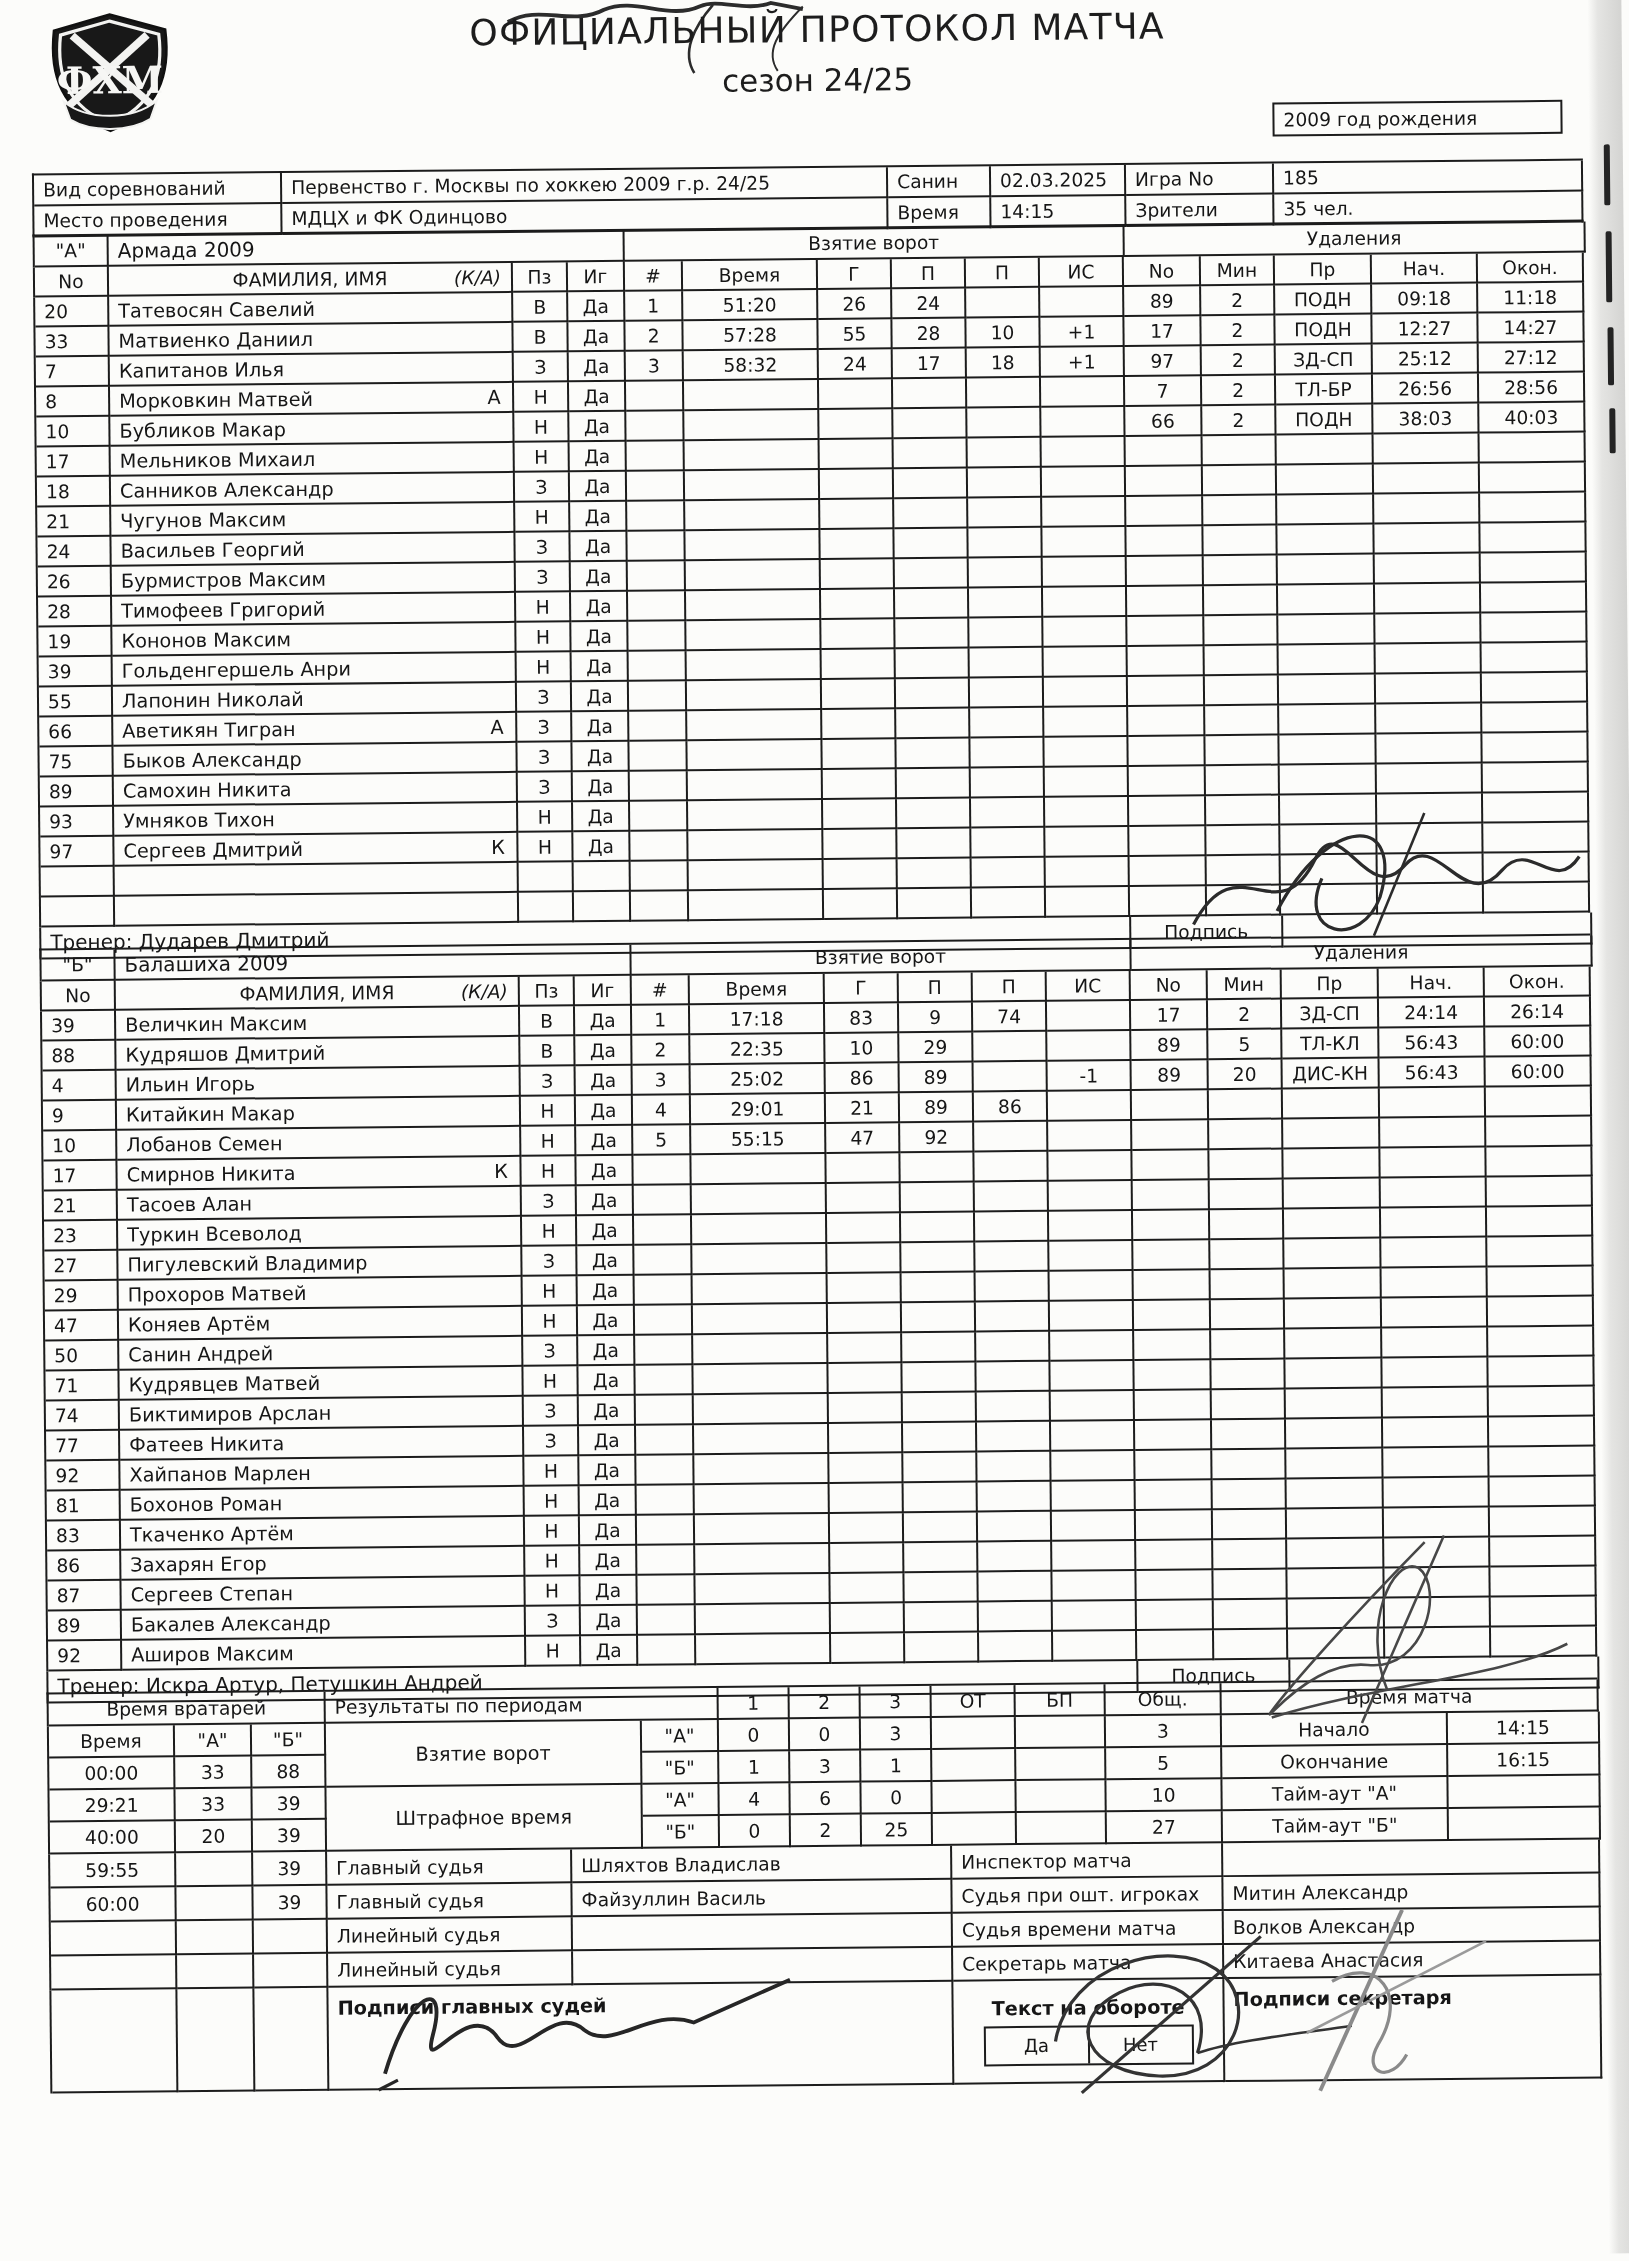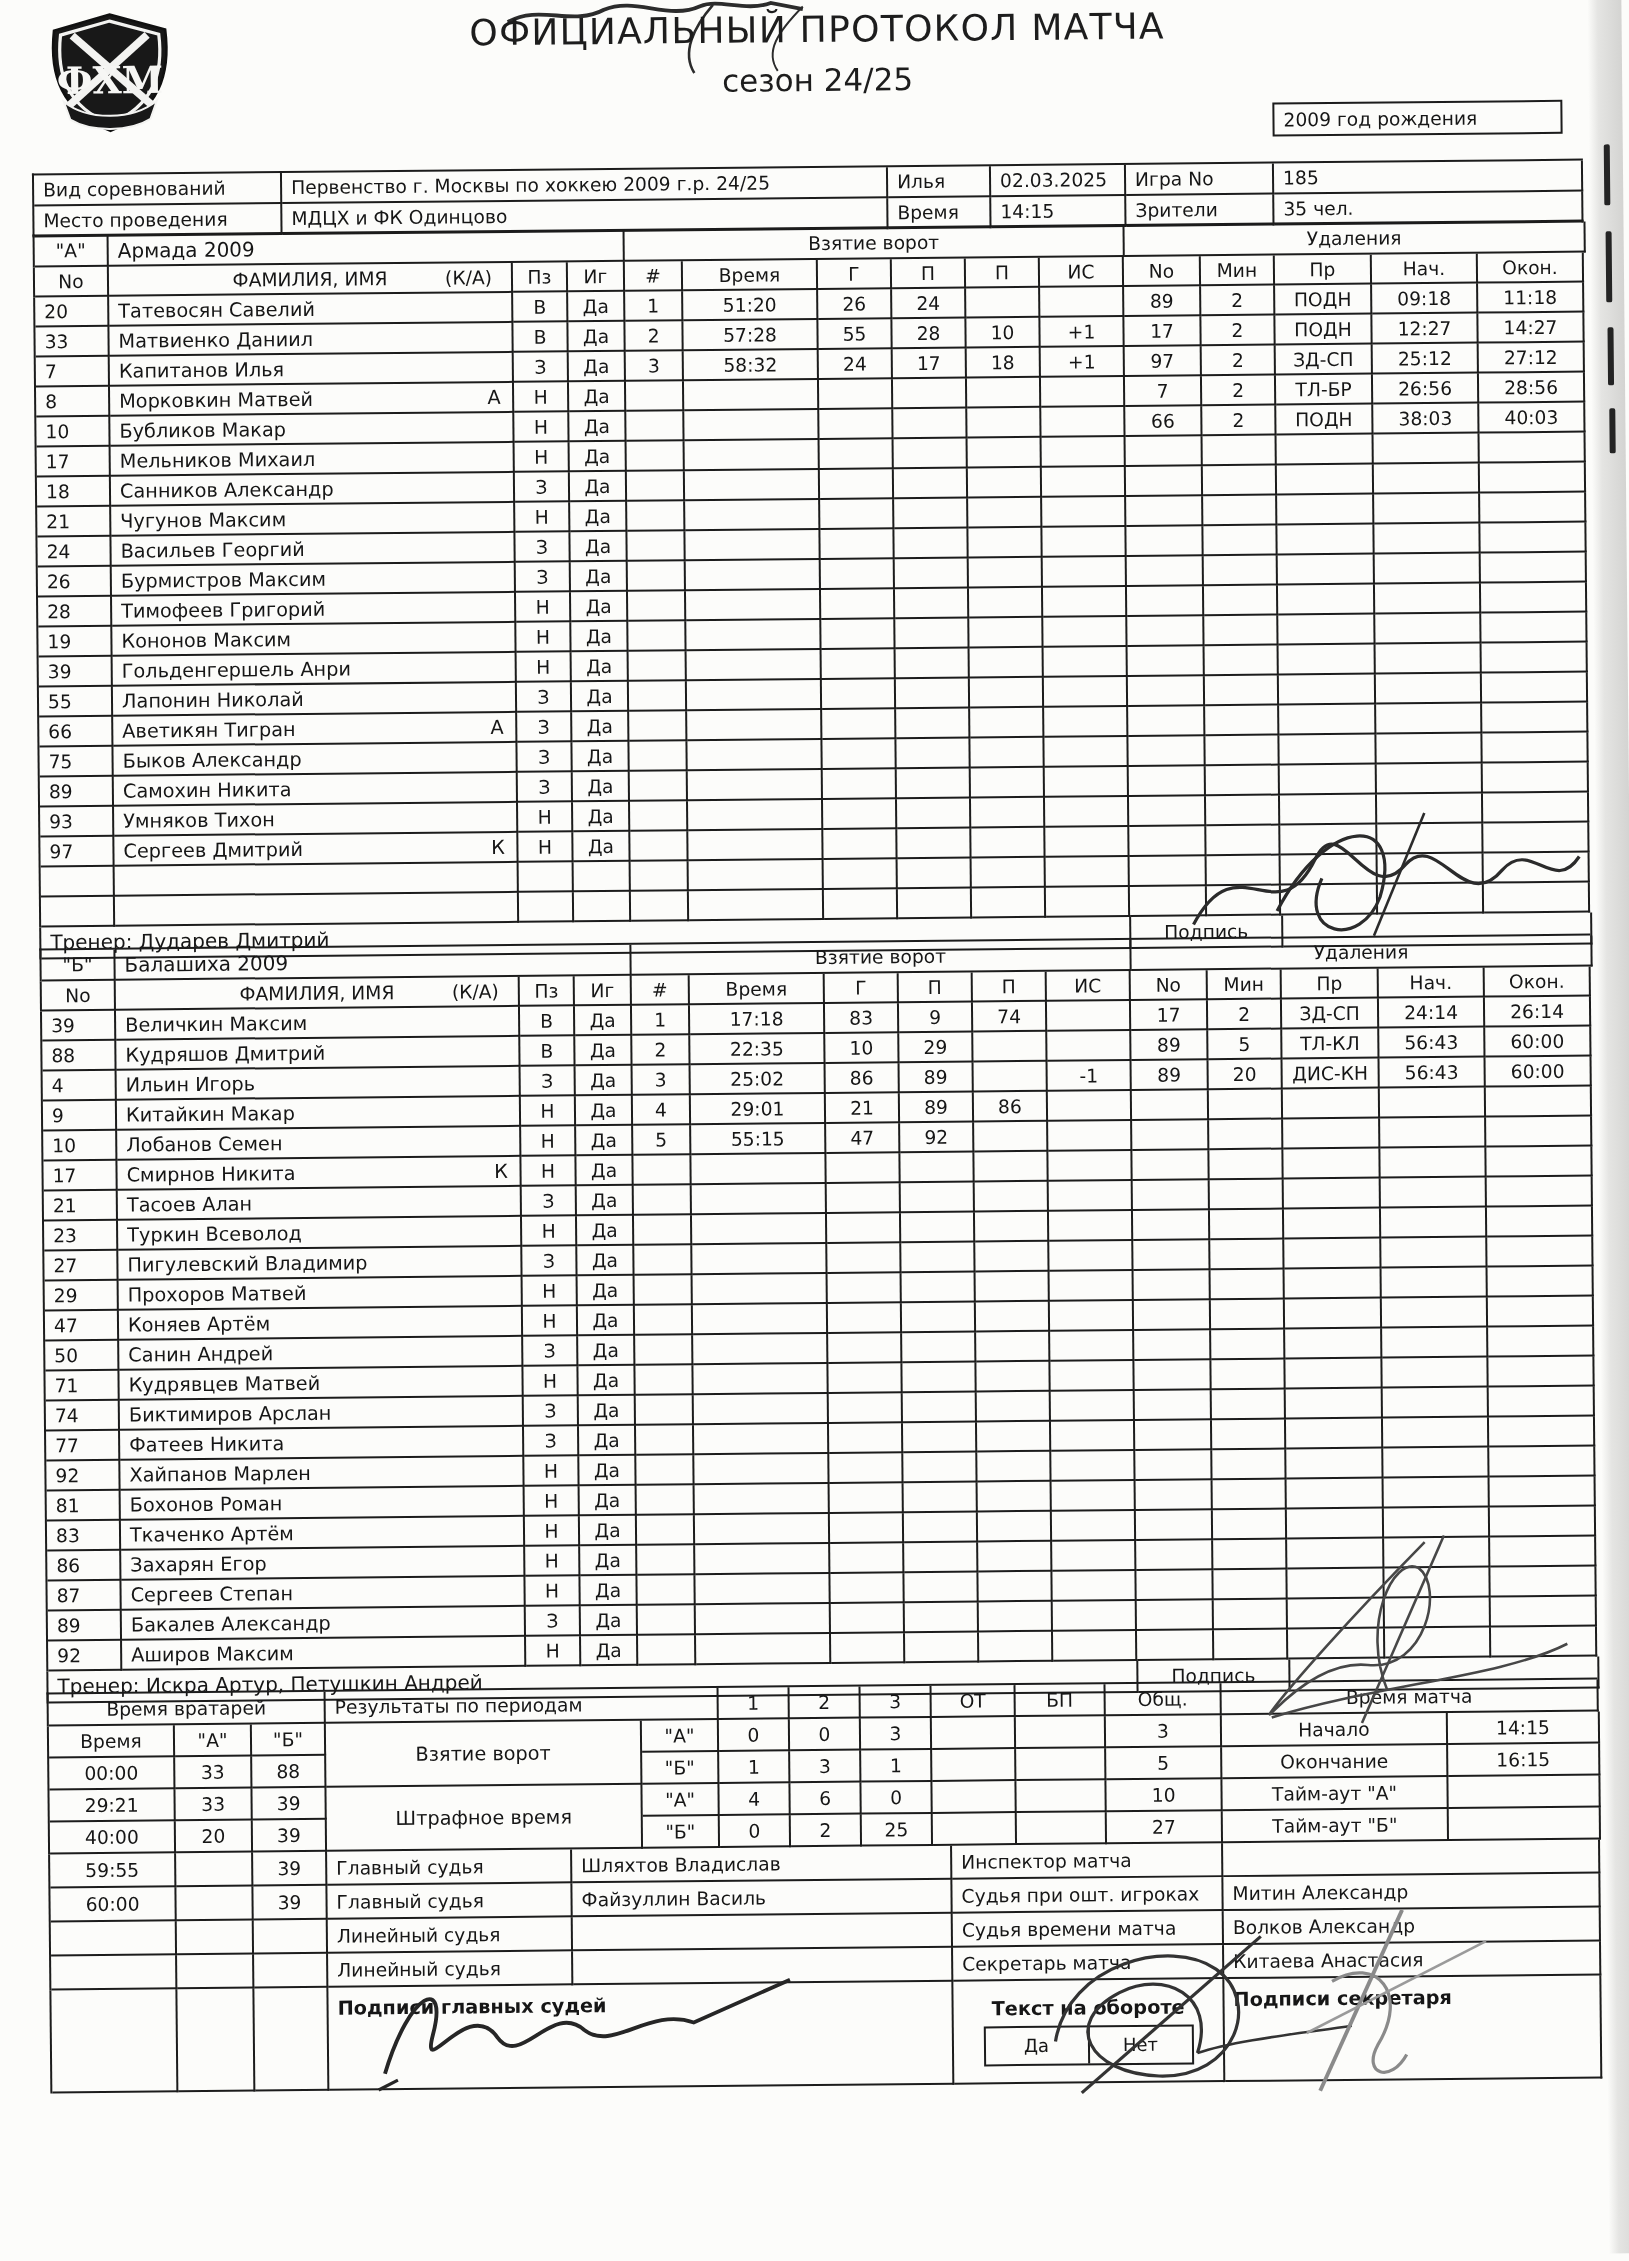--- a/index.html
+++ b/index.html
@@ -15,21 +15,21 @@
             display:flex;align-items:center;padding-left:9px;font-size:18.7px;}
   
   .c{box-sizing:border-box;border-right:2.6px solid #1c1c1c;border-bottom:2.6px solid #1c1c1c;
      display:flex;align-items:center;justify-content:center;font-size:18.7px;
      white-space:nowrap;overflow:visible;}
   .c.left{justify-content:flex-start;padding-left:9px;}
   .grid{display:grid;box-sizing:border-box;border-left:2.6px solid #1c1c1c;border-top:2.6px solid #1c1c1c;}
   .blk{position:absolute;left:39px;width:1551px;}
   .namehdr{position:relative;width:100%;height:100%;display:flex;align-items:center;}
   .namehdr .nh-main{flex:1;text-align:center;}
-  .namehdr .nh-ka{position:absolute;right:19px;}
+  .namehdr .nh-ka{position:absolute;right:10px;font-style:italic;}
   .pname{flex:1;}
   .pka{margin-left:auto;padding-right:11.6px;}
   .sig{position:absolute;pointer-events:none;}
   .scanband{position:absolute;right:0;top:0;width:34px;height:2261px;
      background:linear-gradient(to right,#fcfcfa 0%,#e2e2e0 30%,#cfcfcd 100%);opacity:.9;}
   .dash{position:absolute;width:5.8px;background:#242424;border-radius:1.9px;}
   .bold{font-weight:bold;}
   .yn-box{display:flex;border:2.6px solid #1c1c1c;width:206px;height:36px;margin-top:6.4px;}
   .yn-box div{flex:1;display:flex;align-items:center;justify-content:center;font-size:18px;}
   .yn-box div:first-child{border-right:2.6px solid #1c1c1c;}
@@ -55,21 +55,21 @@
   </svg>
 
   <div class="abs title">ОФИЦИАЛЬНЫЙ ПРОТОКОЛ МАТЧА</div>
   <div class="abs subtitle">сезон 24/25</div>
 
   <div class="abs birthbox">2009 год рождения</div>
 
   <div class="abs grid" style="left:39px;top:166px;width:1551px;grid-template-columns:248px 606px 103px 135px 148px 309px;grid-auto-rows:31px;">
     <div class="c left">Вид соревнований</div>
     <div class="c left">Первенство г. Москвы по хоккею 2009 г.р. 24/25</div>
-    <div class="c left">Илья</div>
+    <div class="c left">Санин</div>
     <div class="c left">02.03.2025</div>
     <div class="c left">Игра No</div>
     <div class="c left">185</div>
     <div class="c left">Место проведения</div>
     <div class="c left">МДЦХ и ФК Одинцово</div>
     <div class="c left">Время</div>
     <div class="c left">14:15</div>
     <div class="c left">Зрители</div>
     <div class="c left">35 чел.</div>
   </div>

